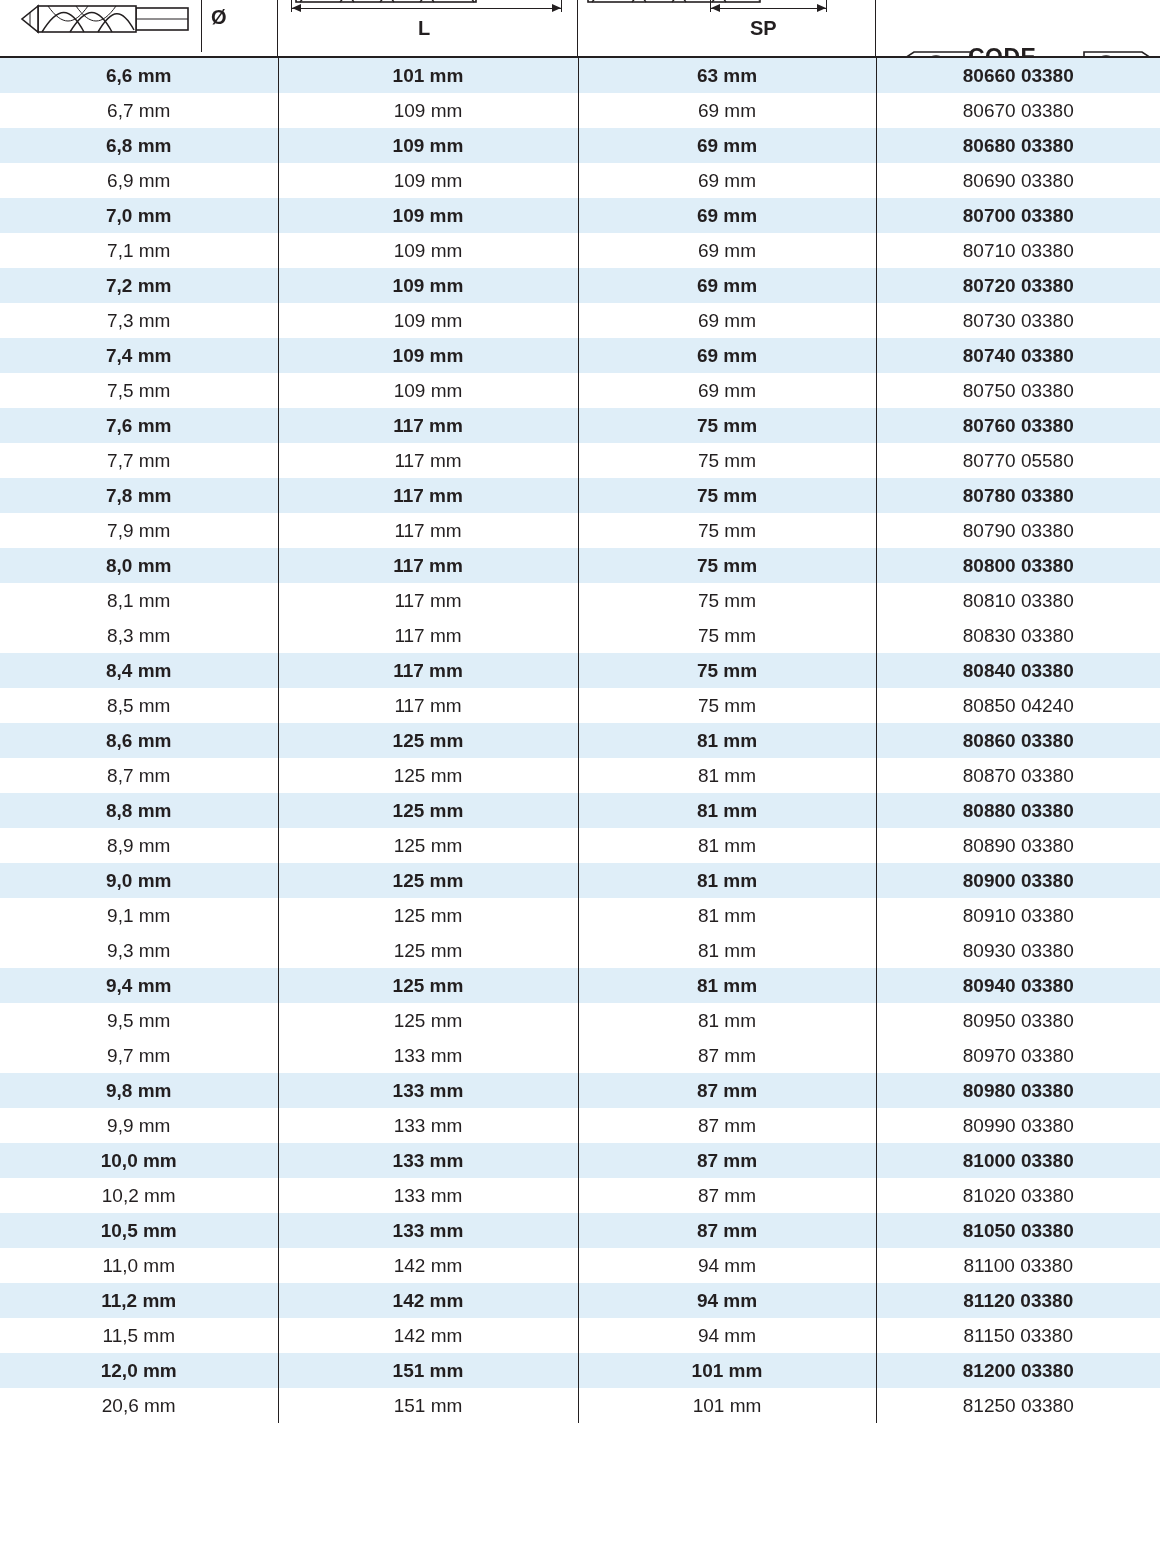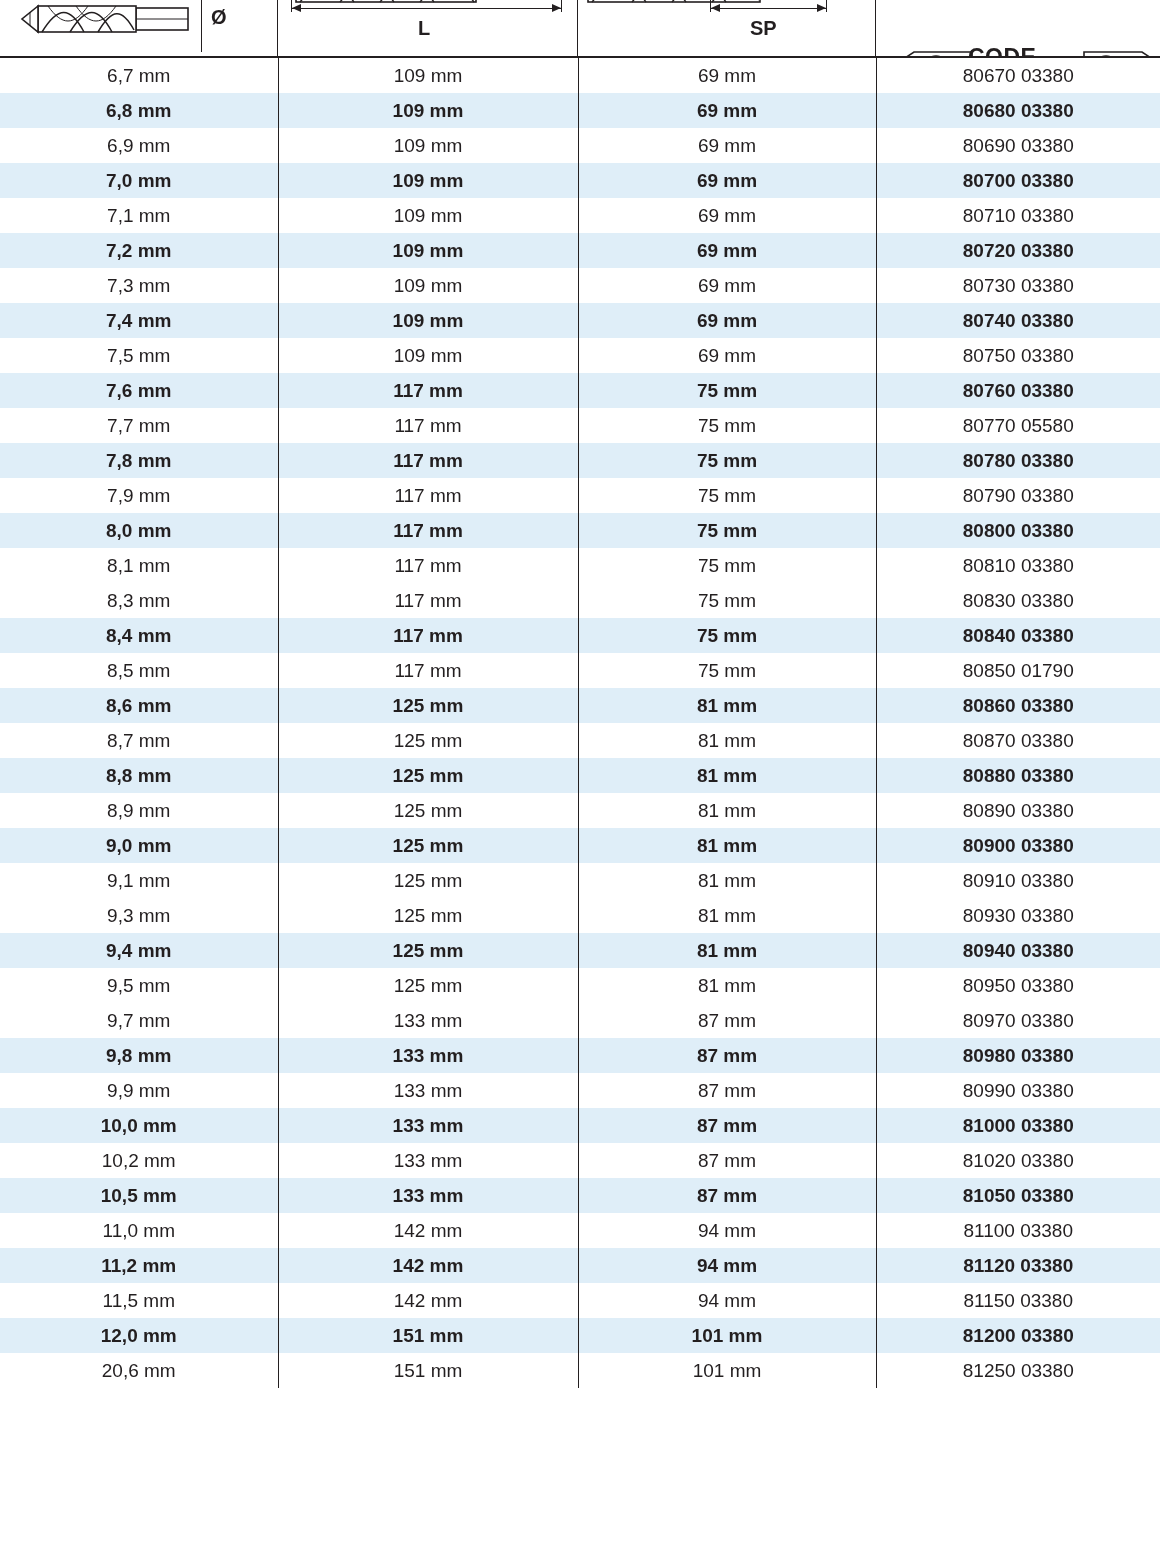--- a/index.html
+++ b/index.html
@@ -193,20 +193,26 @@
   </div>
 
   <table class="specs">
     <colgroup>
       <col class="c-d">
         <col class="c-l">
         <col class="c-sp">
         <col class="c-c">
     </colgroup>
     <tbody id="tbody">
+        <tr class="odd">
+          <td>6,6 mm</td>
+          <td>101 mm</td>
+          <td>63 mm</td>
+          <td>80660 03380</td>
+        </tr>
         <tr class="even">
           <td>6,7 mm</td>
           <td>109 mm</td>
           <td>69 mm</td>
           <td>80670 03380</td>
         </tr>
         <tr class="odd">
           <td>6,8 mm</td>
           <td>109 mm</td>
           <td>69 mm</td>
@@ -299,21 +305,21 @@
         <tr class="odd">
           <td>8,4 mm</td>
           <td>117 mm</td>
           <td>75 mm</td>
           <td>80840 03380</td>
         </tr>
         <tr class="even">
           <td>8,5 mm</td>
           <td>117 mm</td>
           <td>75 mm</td>
-          <td>80850 01790</td>
+          <td>80850 04240</td>
         </tr>
         <tr class="odd">
           <td>8,6 mm</td>
           <td>125 mm</td>
           <td>81 mm</td>
           <td>80860 03380</td>
         </tr>
         <tr class="even">
           <td>8,7 mm</td>
           <td>125 mm</td>

